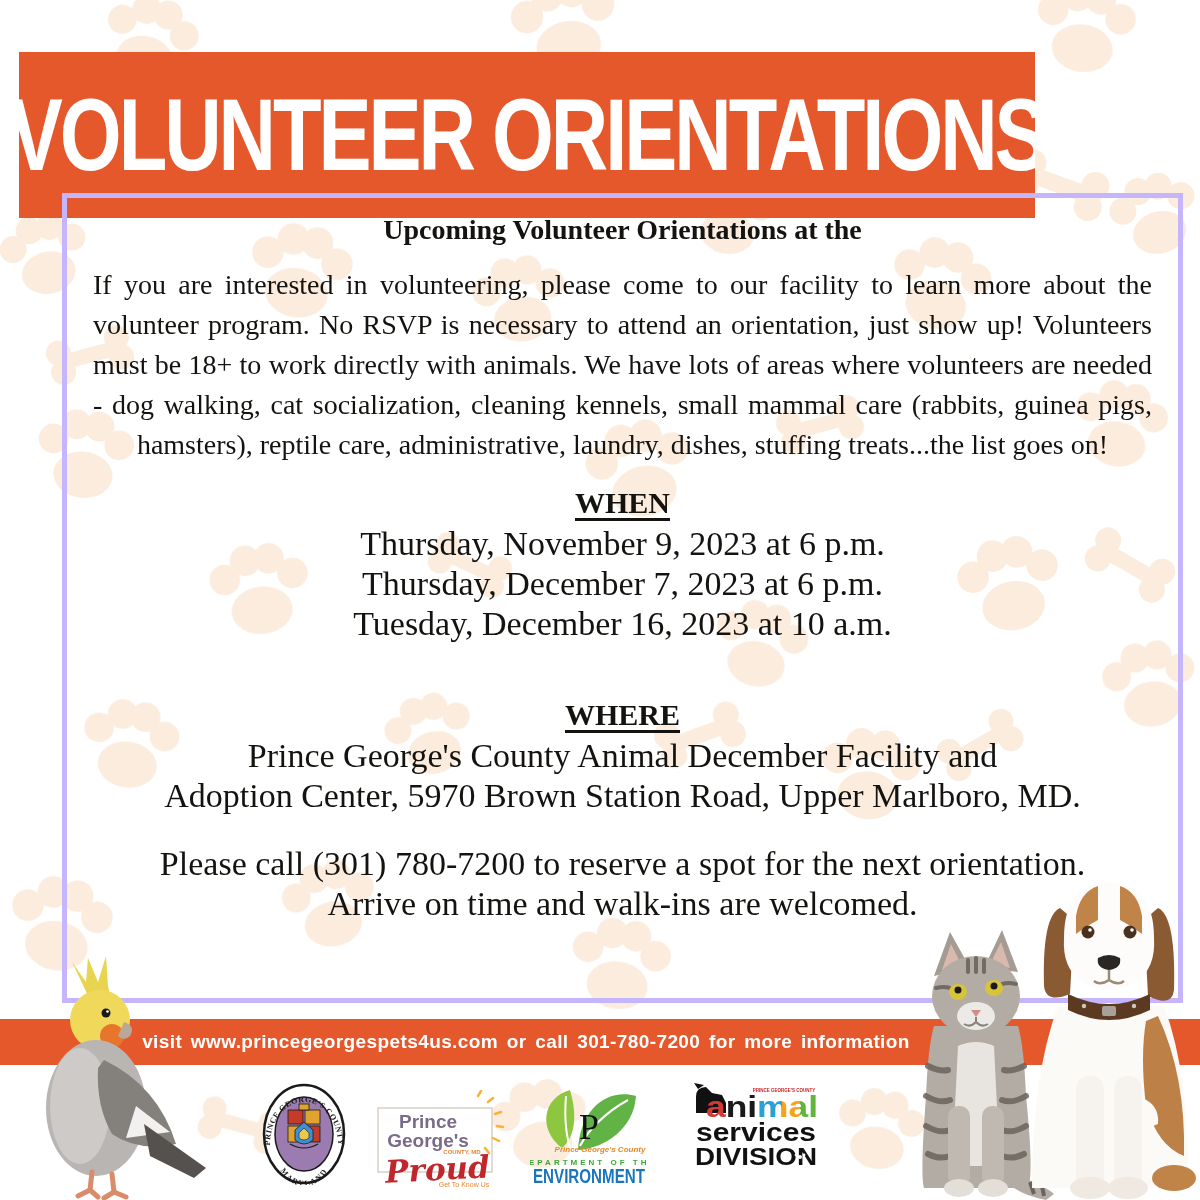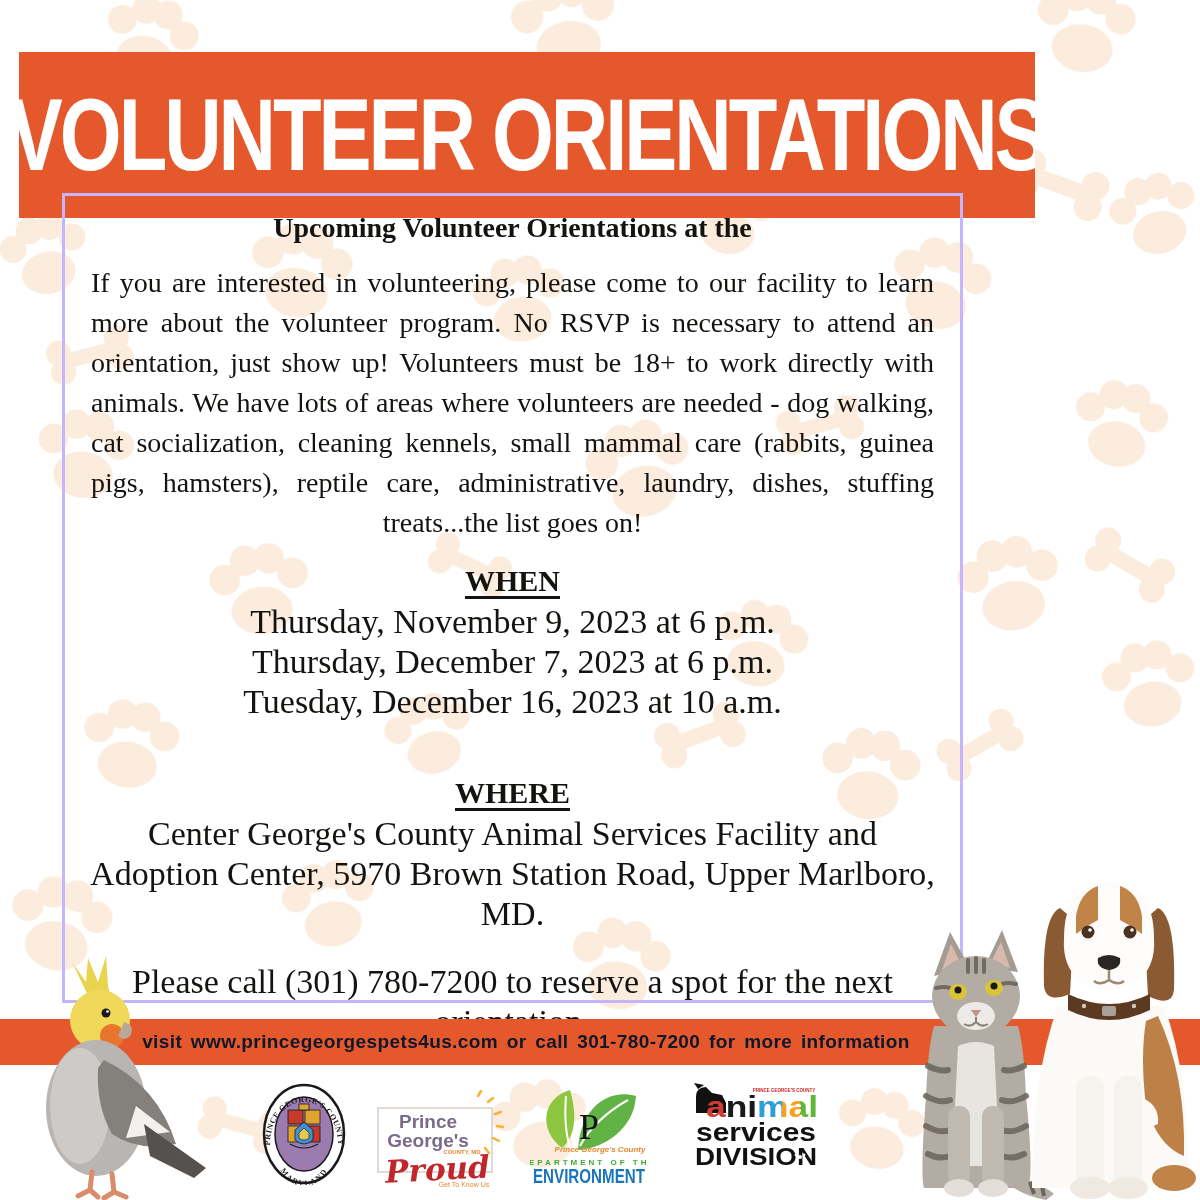--- a/index.html
+++ b/index.html
@@ -27,22 +27,22 @@
     font-family: "Liberation Sans", sans-serif;
     font-weight: bold;
     font-size: 78px;
     letter-spacing: -3px;
     color: #ffffff;
     white-space: nowrap;
     transform: scaleY(1.30) scaleX(1.02);
   }
   
   .content-box {
-    left: 62px; top: 193px; width: 901px; height: 810px;
-    border: 3px solid #c4b5fd;
+    left: 62px; top: 193px; width: 1121px; height: 810px;
+    border: 5px solid #c4b5fd;
     box-sizing: border-box;
     z-index: 1;
     text-align: center;
   }
   .heading {
     margin: 14px 40px 0;
     font-size: 28px; line-height: 36px; font-weight: bold;
   }
   .intro {
     margin: 17px 26px 8px;
@@ -66,21 +66,21 @@
     display: flex; align-items: center;
   }
   .info-text {
     width: 1052px;
     text-align: center;
     font-family: "Liberation Sans", sans-serif;
     font-weight: bold;
     font-size: 19px;
     letter-spacing: 0.4px;
     word-spacing: 3px;
-    color: #0f172a;
+    color: #ffffff;
   }
   .photo, .logo { z-index: 2; }
   #bird-svg { left: 8px;  top: 956px;  }
   #cat-svg  { left: 896px; top: 926px; }
   #dog-svg  { left: 1018px; top: 856px; }
   #seal-svg { left: 262px; top: 1083px; }
   #proud-svg{ left: 376px; top: 1090px; }
   #env-svg  { left: 530px; top: 1086px; }
   #asd-svg  { left: 692px; top: 1083px; }
   text { user-select: none; }
@@ -154,23 +154,24 @@
   <p class="intro">If you are interested in volunteering, please come to our facility to learn more about the volunteer program. No RSVP is necessary to attend an orientation, just show up! Volunteers must be 18+ to work directly with animals. We have lots of areas where volunteers are needed - dog walking, cat socialization, cleaning kennels, small mammal care (rabbits, guinea pigs, hamsters), reptile care, administrative, laundry, dishes, stuffing treats...the list goes on!</p>
   <div class="sec-head">
     <span class="ul">WHEN</span>
   </div>
   <div class="line">Thursday, November 9, 2023 at 6 p.m.</div>
   <div class="line">Thursday, December 7, 2023 at 6 p.m.</div>
   <div class="line">Tuesday, December 16, 2023 at 10 a.m.</div>
   <div class="sec-head gap-lg">
     <span class="ul">WHERE</span>
   </div>
-  <div class="line">Center George's County Animal Services Facility and</div>
+  <div class="line">Prince George's County Animal December Facility and</div>
   <div class="line">Adoption Center, 5970 Brown Station Road, Upper Marlboro, MD.</div>
   <div class="line gap-md">Please call (301) 780-7200 to reserve a spot for the next orientation.</div>
+  <div class="line">Arrive on time and walk-ins are welcomed.</div>
 </section>
 
 <div class="layer info-bar">
   <div class="info-text">visit www.princegeorgespets4us.com or call 301-780-7200 for more information</div>
 </div>
 
 <svg id="seal-svg" class="layer logo" width="84" height="102" viewBox="0 0 84 102">
   <g transform="translate(42,51)">
     <ellipse rx="40" ry="49" fill="#ffffff" stroke="#1a1a1a" stroke-width="2.5"></ellipse>
     <ellipse rx="29" ry="37" fill="#9b7bb0" stroke="#1a1a1a" stroke-width="1.5"></ellipse>

